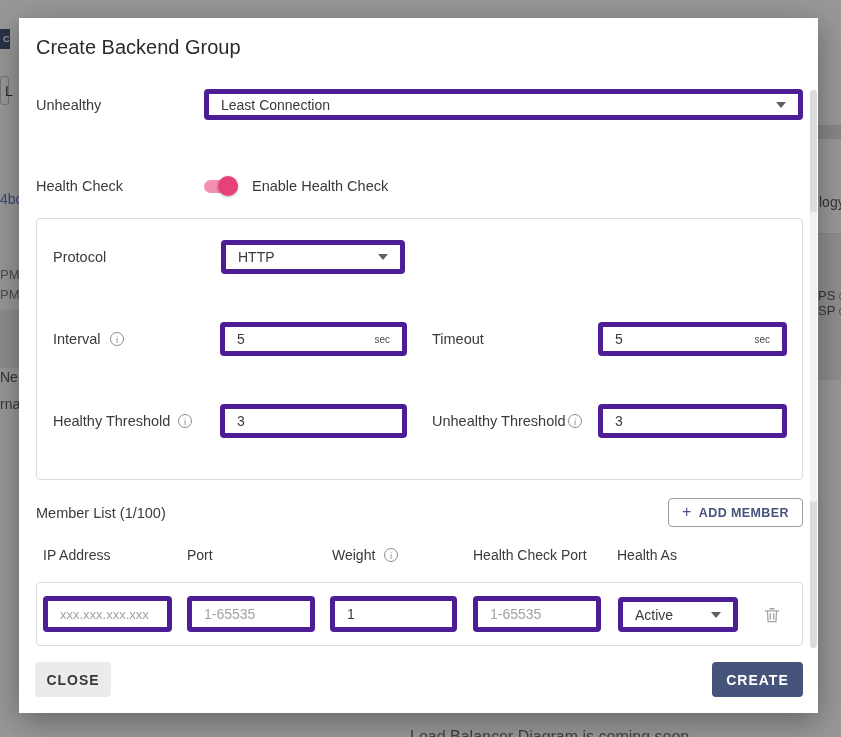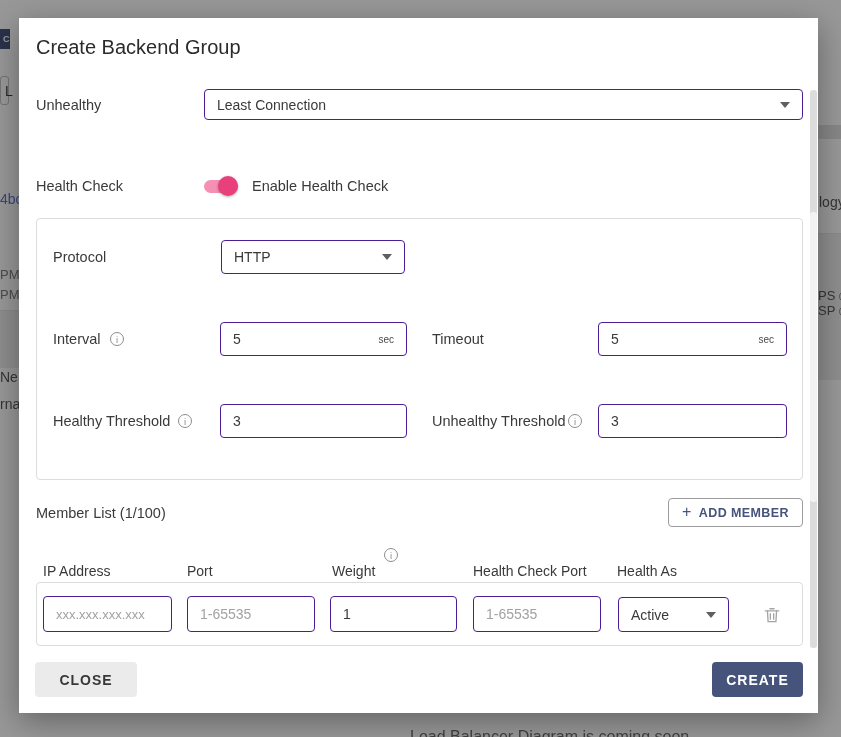--- a/index.html
+++ b/index.html
@@ -27,24 +27,24 @@
   
   #overlay { position:absolute; inset:0; background:rgba(0,0,0,0.405); z-index:5; }
 
   
   #modal { position:absolute; left:19px; top:18px; width:799px; height:695px;
            background:#fff; border-radius:0; z-index:10;
            box-shadow:0 8px 30px rgba(0,0,0,0.35); }
   .title { font-size:20px; color:#2b2b2b; }
   .subtitle { font-size:13.5px; color:#7d7d7d; }
   .lbl { font-size:14.5px; color:#3a3a3a; white-space:nowrap; }
-  .hdr { font-size:14px; color:#3a3a3a; white-space:nowrap;margin-top:16px; }
+  .hdr { font-size:14px; color:#3a3a3a; white-space:nowrap; }
 
   .select, .field {
-    background:#fff; border:1px solid #4c1d95; border-radius:4px;
+    background:#fff; border:5px solid #4c1d95; border-radius:4px;
     display:flex; align-items:center; padding:0 12px; color:#3a3a3a; font-size:14px;
   }
   .select { justify-content:space-between; cursor:pointer; }
   .caret { width:0; height:0; border-left:5px solid transparent;
            border-right:5px solid transparent; border-top:6px solid #5c6063; flex:0 0 auto; }
   .field input {
     border:none; outline:none; width:100%; font-size:14px; color:#3a3a3a;
     font-family:"Liberation Sans", sans-serif; background:transparent;
   }
   .field input::placeholder { color:#a2a2a2; }
@@ -181,34 +181,34 @@
     </div>
     <div class="abs field" style="left:168px; top:578px; width:128px; height:36px;">
       <input type="text" placeholder="1-65535" style="">
     </div>
     <div class="abs field" style="left:311px; top:578px; width:127px; height:36px;">
       <input type="text" value="1" style="">
     </div>
     <div class="abs field" style="left:454px; top:578px; width:128px; height:36px;">
       <input type="text" placeholder="1-65535" style="">
     </div>
-    <div class="abs select" style="left:599px; top:579px; width:111px; height:35px;">
+    <div class="abs select" style="left:599px; top:579px; width:120px; height:35px;">
       <span>Active</span>
       <span class="caret"></span>
     </div>
     <div class="abs" style="left:743px; top:587px; width:20px; height:20px;">
       <svg width="20" height="20" viewBox="0 0 24 24" fill="none" stroke="#a5a5a5" stroke-width="1.6" stroke-linecap="round">
         <path d="M4 7h16"></path>
           <path d="M9.5 4.5h5"></path>
           <path d="M6.5 7l.8 13h9.4l.8-13"></path>
         <path d="M10 10.5v6.5"></path>
           <path d="M14 10.5v6.5"></path>
       </svg>
     </div>
 
-    <button class="abs btn-close" style="left:16px; top:644px; width:102px; height:35px;">CLOSE</button>
+    <button class="abs btn-close" style="left:16px; top:644px; width:76px; height:35px;">CLOSE</button>
     <button class="abs btn-create" style="left:693px; top:644px; width:91px; height:35px;">CREATE</button>
 
     <div class="abs sb-track" style="left:791px; top:72px; width:7px; height:558px;"></div>
     <div class="abs sb-thumb" style="left:791px; top:194px; width:7px; height:290px;"></div>
   </div>
 
 </div>
 
 </body></html>

